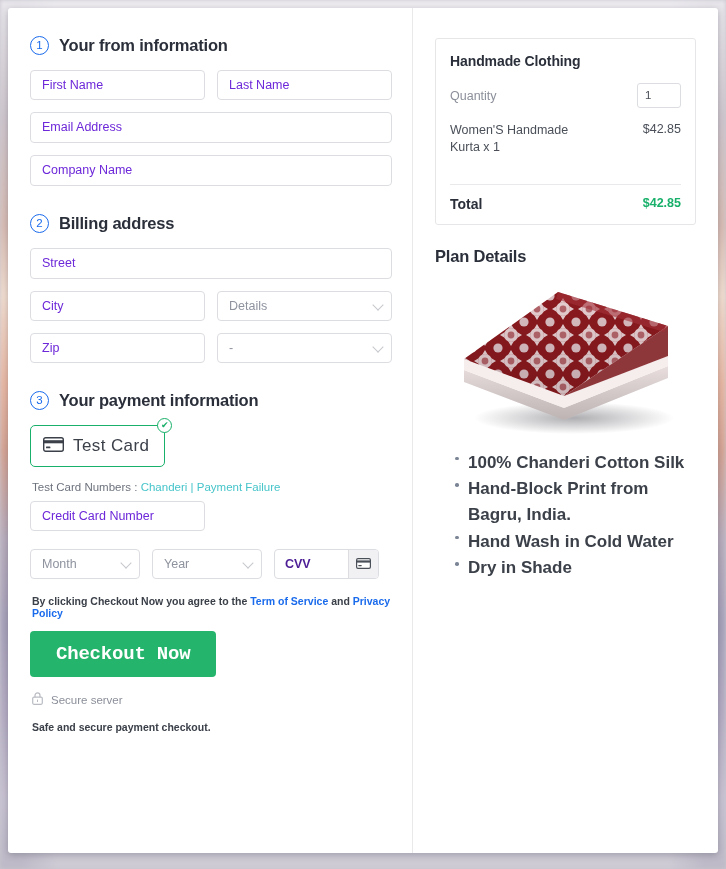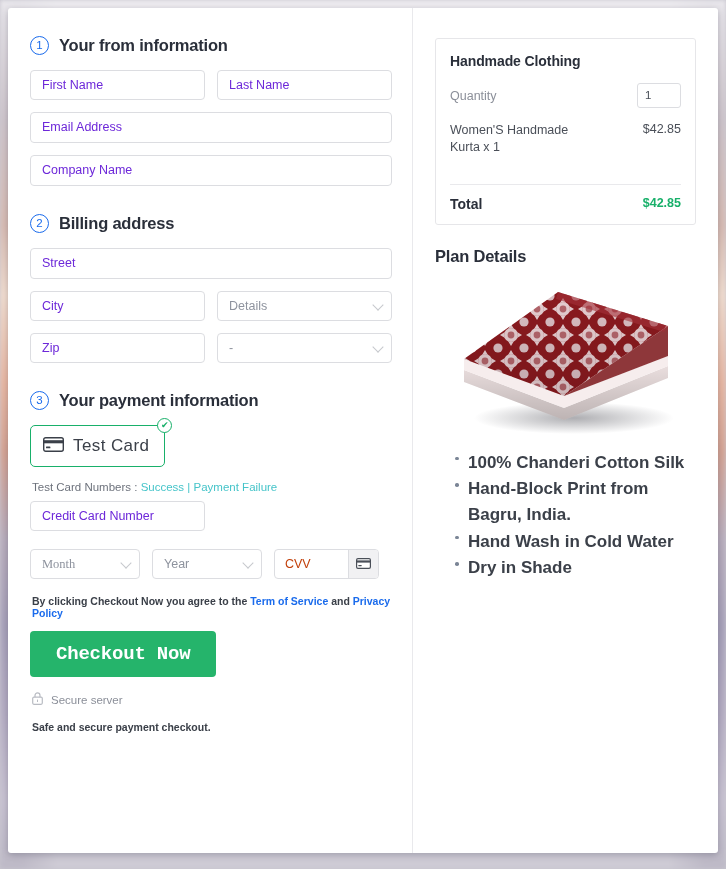--- a/index.html
+++ b/index.html
@@ -215,23 +215,24 @@
     width: 105px;
     flex: 0 0 105px;
     border: 1px solid #dcdde1;
     border-radius: 4px;
     overflow: hidden;
     height: 30px;
   }
   .cvv-input {
     flex: 1 1 auto;
     font-size: 12.5px;
-    color: #c2410c;
+    color: #4c1d95;
     line-height: 28px;
     padding: 0 10px;
+    font-weight: bold;
   }
   .cvv-icon-btn {
     width: 30px;
     flex: 0 0 30px;
     border-left: 1px solid #dcdde1;
     background: #f1f1f3;
     display: flex;
     align-items: center;
     justify-content: center;
   }
@@ -440,33 +441,33 @@
               <rect x="3" y="9.6" width="4.4" height="1.7" rx="0.5" fill="#3b4049"></rect>
             </svg>
           </span>
           <span class="card-tile-label">Test  Card</span>
           <span class="check-badge">✔</span>
         </div>
       </div>
 
       <div id="test-card-note">
         <span>Test Card Numbers :</span>
-        <a href="#">Success</a>
+        <a href="#">Chanderi</a>
         <span class="sep">|</span>
         <a href="#">Payment Failure</a>
       </div>
 
       <div class="field-row">
         <div class="input-box" id="cc-number">Credit Card Number</div>
       </div>
 
       <div class="gap-sm"></div>
 
       <div class="field-row">
-        <div class="select-box" style="width:110px;flex:0 0 110px;font-family:Liberation Serif, serif;">
+        <div class="select-box" style="width:110px;flex:0 0 110px;">
           <span>Month</span>
           <span class="chev"></span>
         </div>
         <div class="select-box" style="width:110px;flex:0 0 110px;">
           <span>Year</span>
           <span class="chev"></span>
         </div>
         <div class="cvv-group">
           <div class="cvv-input">CVV</div>
           <div class="cvv-icon-btn">

